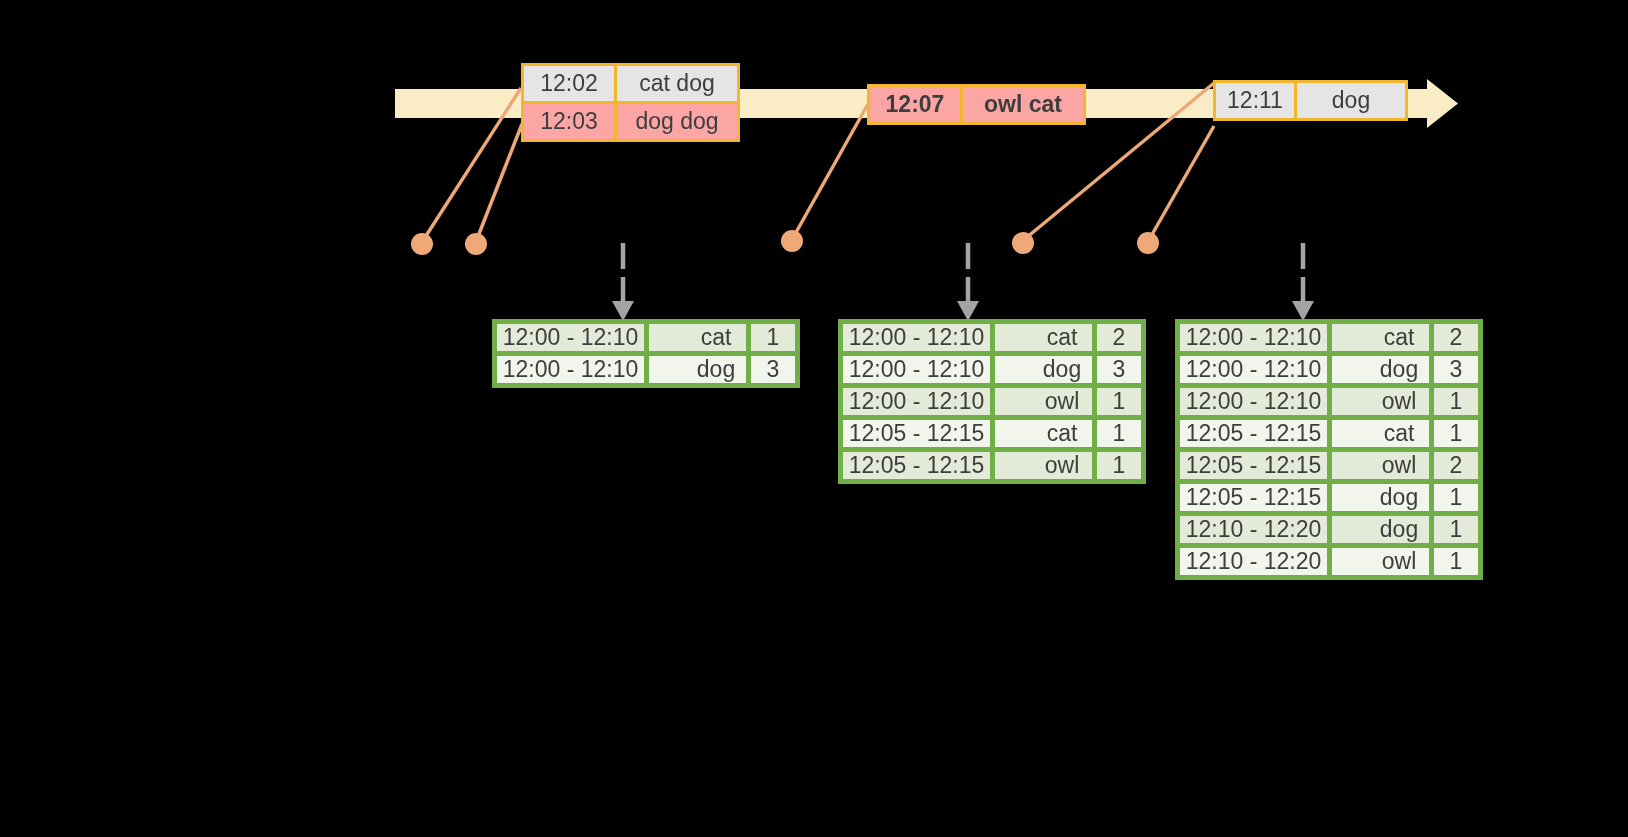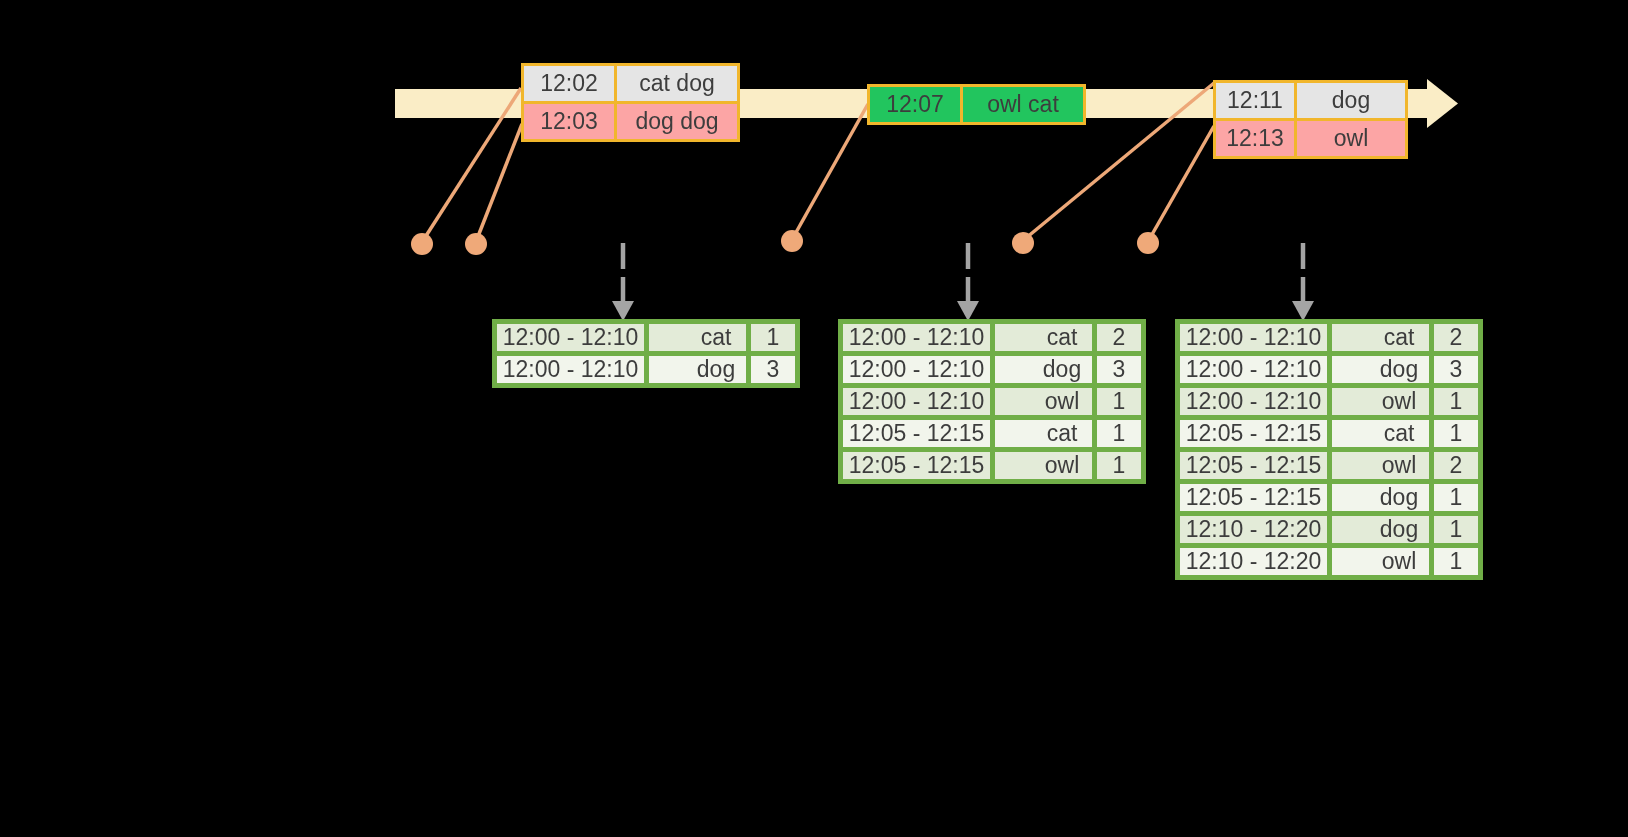--- a/index.html
+++ b/index.html
@@ -23,21 +23,21 @@
   .etable td{
     height:35px;text-align:center;vertical-align:middle;
     font-size:23px;white-space:nowrap;padding:0 4px;
   }
   .etable .c-time{width:82px;}
   .etable .c-words{width:112px;}
   .etable.narrow .c-time{width:70px;}
   .etable.narrow .c-words{width:100px;}
   .etable tr.row-a td{background:#e5e5e5;}   
   .etable tr.row-b td{background:#fca5a5;}   
-  .etable tr.row-single td{background:#22c55e;}
+  .etable tr.row-single td{background:#fca5a5;font-weight:bold;}
 
   
   .gtable{
     position:absolute;z-index:2;
     background:#70AE47;           
     display:inline-block;
   }
   .gtable table{border-collapse:separate;border-spacing:5px;}
   .gtable td{
     height:18px;text-align:center;vertical-align:middle;
@@ -112,24 +112,20 @@
       </table>
   </div>
 
   <div class="etable narrow" style="left:1213px;top:80px">
     <table>
       <tbody>
           <tr class="row-a">
         <td class="c-time">12:11</td>
         <td class="c-words">dog</td>
       </tr>
-      <tr class="row-b">
-        <td class="c-time">12:13</td>
-        <td class="c-words">owl</td>
-      </tr>
     </tbody>
       </table>
   </div>
 
   <div class="gtable" style="left:492px;top:319px">
     <table>
       <tbody>
           <tr>
         <td class="c-window">12:00 - 12:10</td>
         <td class="c-word">cat</td>

